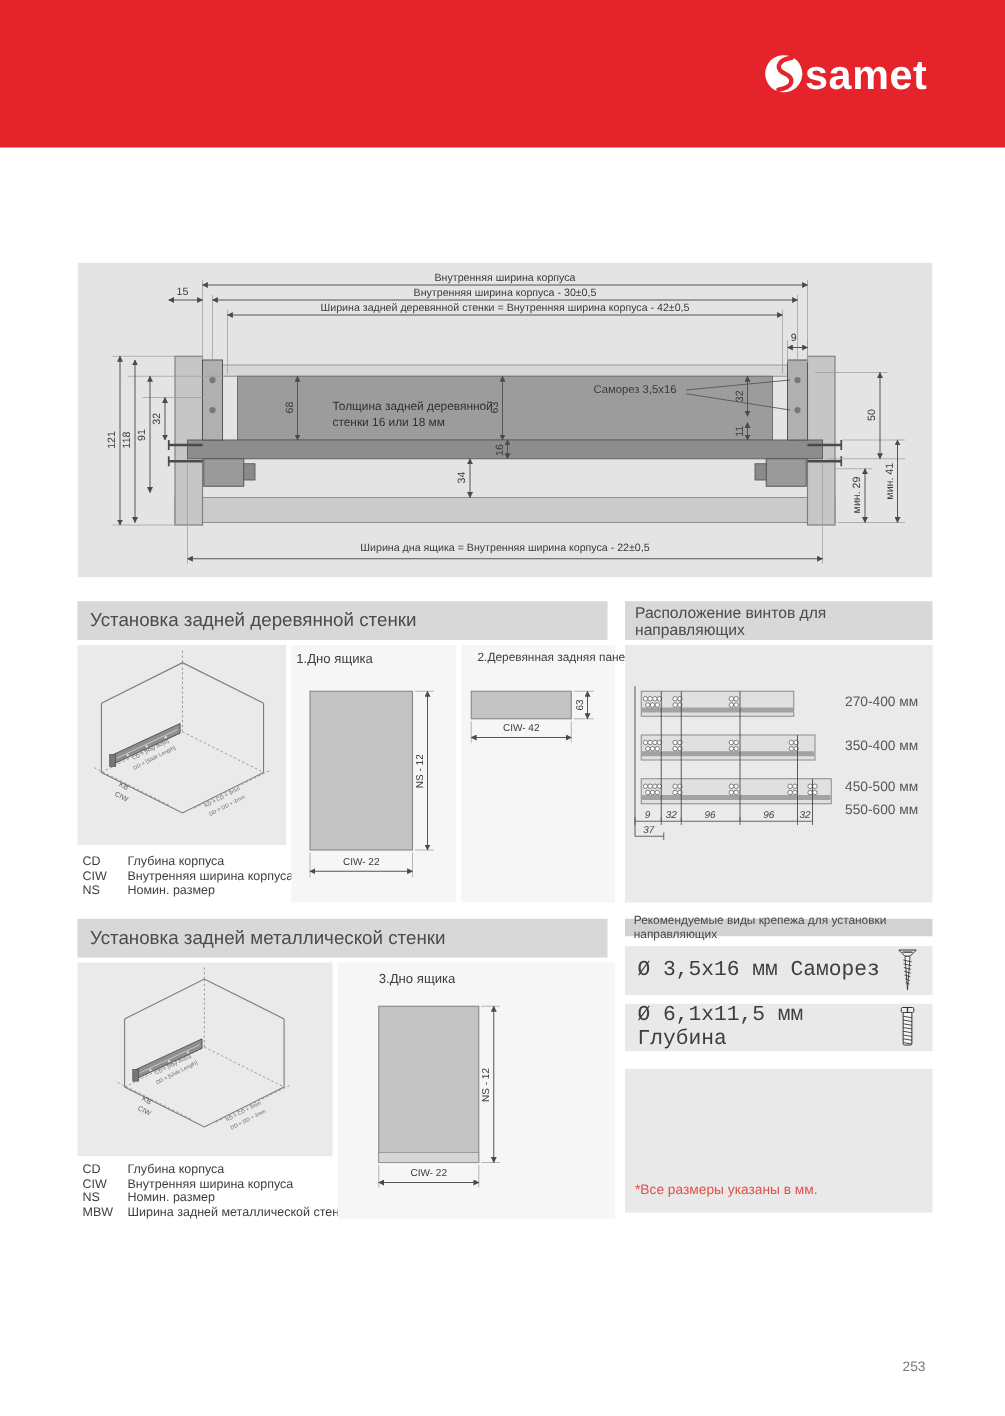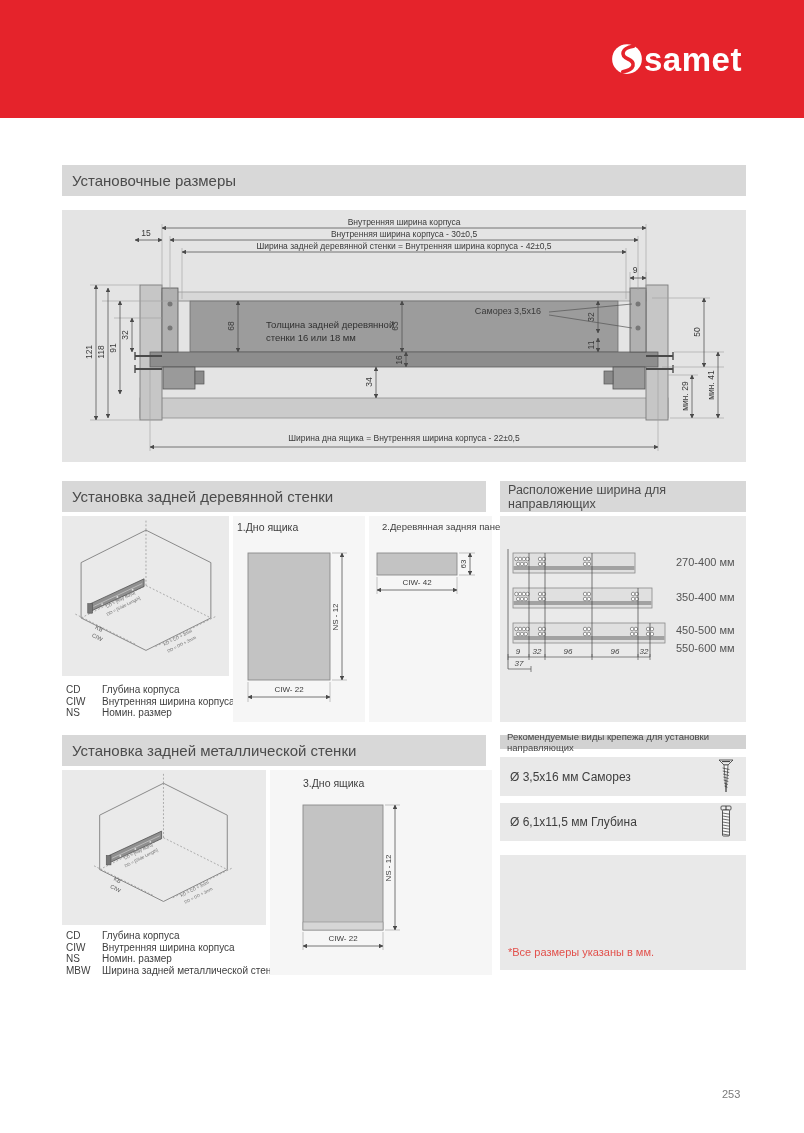--- a/index.html
+++ b/index.html
@@ -14,21 +14,21 @@
   .titlebar.small{font-size:12.5px;padding-left:8px;}
   .minibar{background:#d2d2d2;color:#464646;display:flex;align-items:center;
            padding-left:7px;box-sizing:border-box;font-size:9.5px;}
   .panelbg{background:#eaeaea;}
   .lightbg{background:#f6f6f6;}
   .plabel{font-size:10.5px;color:#3e3e3e;white-space:nowrap;}
   .legend-row{display:flex;font-size:10px;color:#3e3e3e;line-height:11.5px;white-space:nowrap;}
   .legend-abbr{width:36px;flex:none;}
   .rail-label{font-size:11px;color:#555;white-space:nowrap;}
   .fastbox{background:#e9e9e9;display:flex;align-items:center;box-sizing:border-box;padding-left:10px;}
-  .fastbox .flabel{font-size:12px;color:#3e3e3e;flex:1;}
+  .fastbox .flabel{font-size:17px;color:#3e3e3e;flex:1;font-family:Liberation Mono, monospace;}
   .notebox{background:#e9e9e9;}
   .note-red{position:absolute;left:8px;bottom:12px;color:#e2504b;font-size:11px;}
   .pagenum{font-size:11px;color:#7a7a7a;}
   svg text{font-family:"Liberation Sans","DejaVu Sans",sans-serif;}
 </style>
 </head>
 <body>
 
 <div class="page">
 
@@ -58,23 +58,20 @@
   <div class="abs header">
     <div class="abs logo">
       <svg width="34" height="34" viewBox="0 0 32 32">
         <circle cx="16" cy="16" r="14" fill="#ffffff"></circle>
         <path d="M22 4 C10 6 10 13 17 16 C24 19 24 26 12 28" fill="none" stroke="#e5232b" stroke-width="3.4" stroke-linecap="round"></path>
       </svg>
       <span class="logo-text">samet</span>
     </div>
   </div>
 
-  <div class="abs titlebar" style="left:62px;top:165px;width:684px;height:31px;">
-    <span>Установочные размеры</span>
-  </div>
 
   <svg class="abs" style="left:62px;top:210px;" width="684" height="252" viewBox="0 0 684 252">
     <rect x="0" y="0" width="684" height="252" fill="#e4e4e4"></rect>
 
     <rect x="78" y="188" width="528" height="20" fill="#cbcbcb" stroke="#8f8f8f" stroke-width="0.8"></rect>
 
     <rect x="78" y="75" width="22" height="135" fill="#c6c6c6" stroke="#7c7c7c" stroke-width="0.9"></rect>
     <rect x="584" y="75" width="22" height="135" fill="#c6c6c6" stroke="#7c7c7c" stroke-width="0.9"></rect>
 
     <rect x="100" y="82" width="484" height="9" fill="#d7d7d7" stroke="#909090" stroke-width="0.7"></rect>
@@ -178,21 +175,21 @@
     <g fill="#303030" font-size="9.5" text-anchor="start">
       <text x="204" y="118">Толщина задней деревянной</text>
       <text x="204" y="131">стенки 16 или 18 мм</text>
     </g>
   </svg>
 
   <div class="abs titlebar" style="left:62px;top:481px;width:424px;height:31px;">
     <span>Установка задней деревянной стенки</span>
   </div>
   <div class="abs titlebar small" style="left:500px;top:481px;width:246px;height:31px;">
-    <span>Расположение ширина для направляющих</span>
+    <span>Расположение винтов для направляющих</span>
   </div>
 
   <div class="abs panelbg" style="left:62px;top:516px;width:167px;height:160px;"></div>
   <svg class="abs" style="left:62px;top:518px;" width="167" height="156" viewBox="0 0 175 162">
     <g fill="none" stroke="#787878" stroke-width="0.9">
       <path d="M20,46 L88,12 L156,46"></path>
       <line x1="20" y1="46" x2="20" y2="104"></line>
       <line x1="156" y1="46" x2="156" y2="104"></line>
       <path d="M20,104 L88,138 L156,104"></path>
     </g>

